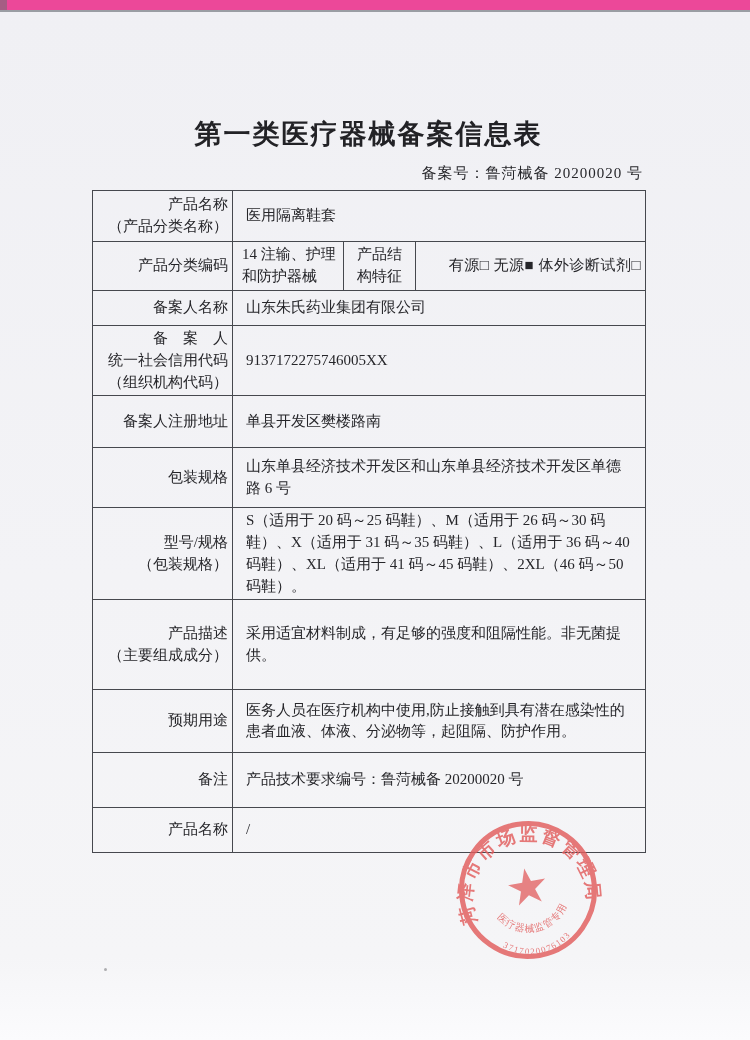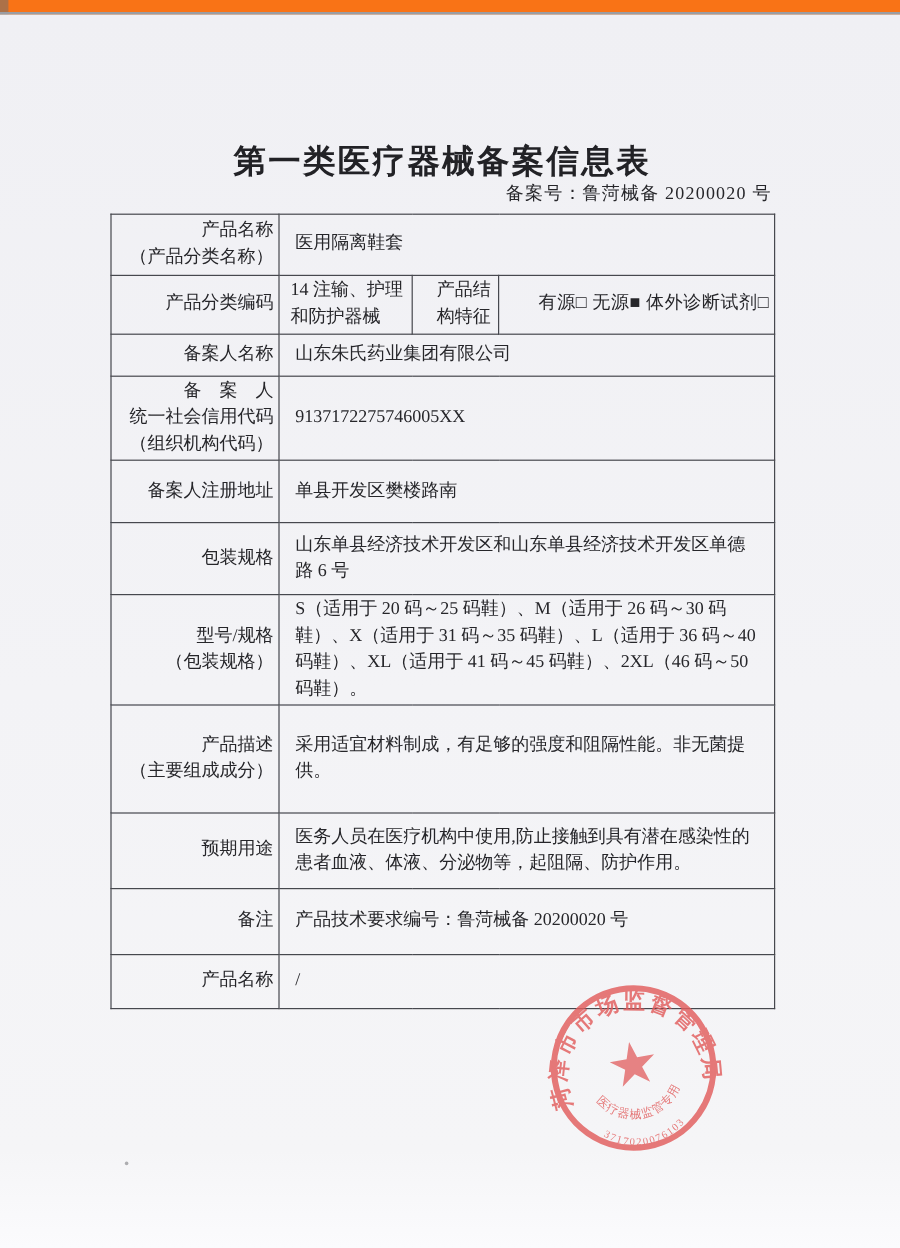--- a/index.html
+++ b/index.html
@@ -7,21 +7,21 @@
   body {
     width: 750px; height: 1040px;
     background: #ffffff;
     font-family: "Liberation Serif", serif;
     color: #26262a;
     overflow: hidden;
   }
   .scan {
     position: relative;
     width: 750px; height: 1040px;
-    background: #f97316;
+    background: #ec4899;
   }
   .paper {
     position: absolute;
     left: 0; right: 0; top: 10px; bottom: 0;
     background: linear-gradient(180deg, #f0f0f4 0%, #f3f3f6 55%, #f5f5f7 92%, #fbfbfd 100%);
     border-top: 2px solid #9a9da3;
     padding-top: 104px;
   }
   .corner-mark {
     position: absolute; left: 0; top: 0;
@@ -38,21 +38,21 @@
   .title {
     margin: 0;
     font-family: "Liberation Sans", sans-serif;
     font-weight: 700;
     font-size: 27px;
     letter-spacing: 2px;
     text-align: center;
     color: #222226;
   }
   .reg-line {
-    margin-top: 0;
+    margin-top: 12px;
     margin-bottom: 7px;
     text-align: right;
     font-size: 15px;
     letter-spacing: 1px;
     padding-right: 2px;
   }
 
   table.form {
     width: 553px;
     border-collapse: collapse;
@@ -61,21 +61,21 @@
   table.form td {
     border: 1px solid #46484e;
     font-size: 15px;
     line-height: 1.45;
     vertical-align: middle;
     white-space: pre-line;
   }
   td.lbl { text-align: right; padding: 2px 4px; }
   td.val { text-align: left; padding: 2px 10px 2px 13px; }
   td.sub-val { padding: 2px 6px 2px 9px; }
-  td.sub-lbl { text-align: right; padding: 2px 6px; }
+  td.sub-lbl { text-align: center; padding: 2px 6px; }
   td.chk { padding: 2px 4px 2px 11px; letter-spacing: .5px; text-align: right; }
 
   tr.r1  td { height: 51px; }
   tr.r2  td { height: 49px; }
   tr.r3  td { height: 35px; }
   tr.r4  td { height: 68px; }
   tr.r5  td { height: 52px; }
   tr.r6  td { height: 60px; }
   tr.r7  td { height: 80px; }
   tr.r8  td { height: 90px; }

